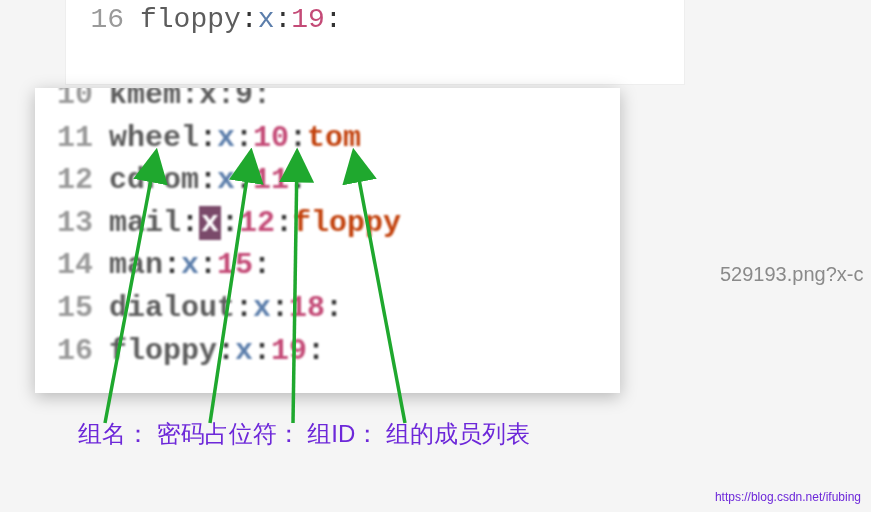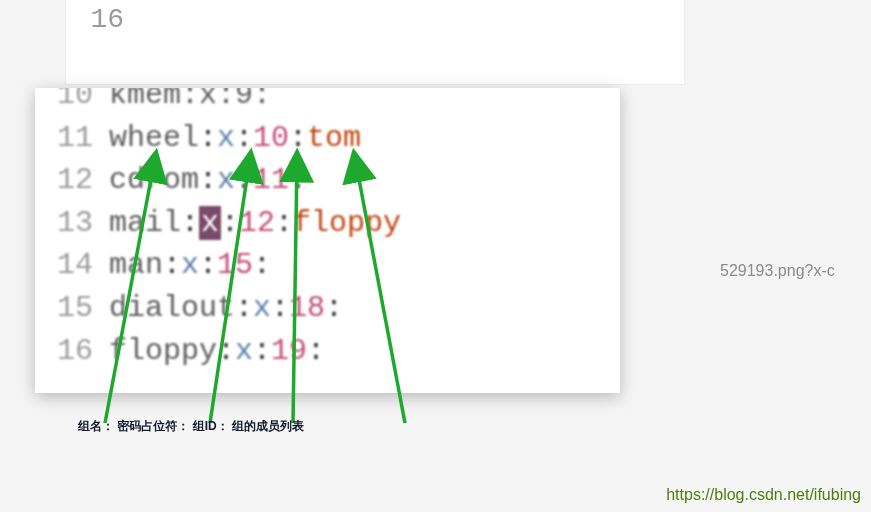--- a/index.html
+++ b/index.html
@@ -63,20 +63,21 @@
     }
     .front-code {
       font-family: Consolas, "Courier New", monospace;
       font-size: 30px;
       line-height: 1.42;
       filter: blur(0.8px);
     }
     .front-line {
       display: flex;
       align-items: baseline;
+      font-weight: bold;
     }
     .front-line .ln {
       width: 48px;
       text-align: right;
       margin-right: 16px;
       color: #9a9a9a;
     }
 
     .arrows {
       position: absolute;
@@ -84,54 +85,56 @@
       top: 88px;
       width: 585px;
       height: 350px;
       pointer-events: none;
     }
 
     .caption {
       position: absolute;
       left: 78px;
       top: 418px;
-      font-size: 12px;
-      color: #0f172a;
-      font-weight: bold;
+      font-size: 24px;
+      color: #6d28d9;
     }
 
     .watermark {
       position: absolute;
       right: 10px;
       bottom: 8px;
-      font-size: 16px;
-      color: #4d7c0f;
+      font-size: 12px;
+      color: #6d28d9;
       font-family: Arial, sans-serif;
       margin-left: 28px;
     }
 
     .side-text {
       position: absolute;
       left: 720px;
       top: 258px;
-      font-size: 16px;
+      font-size: 20px;
       color: #8a8a8a;
       line-height: 1.6;
       white-space: nowrap;
       filter: blur(0.6px);
     }
     .side-text div { margin-bottom: 4px; }
   </style>
 </head>
 <body>
 
 <div class="back-block">
   <div class="back-code front-pad">
     <div class="back-line">
       <span class="ln">16</span>
+      <span>
+        <span class="tok-name">floppy</span><span class="tok-colon">:</span><span class="tok-x">x</span><span class="tok-colon">:</span><span class="tok-num">19</span><span class="tok-colon">:</span>
+      </span>
     </div>
     <div class="back-line">
     </div>
   </div>
 </div>
 
 <div class="side-text">
   <div>529193.png?x-c</div>
 </div>
 

